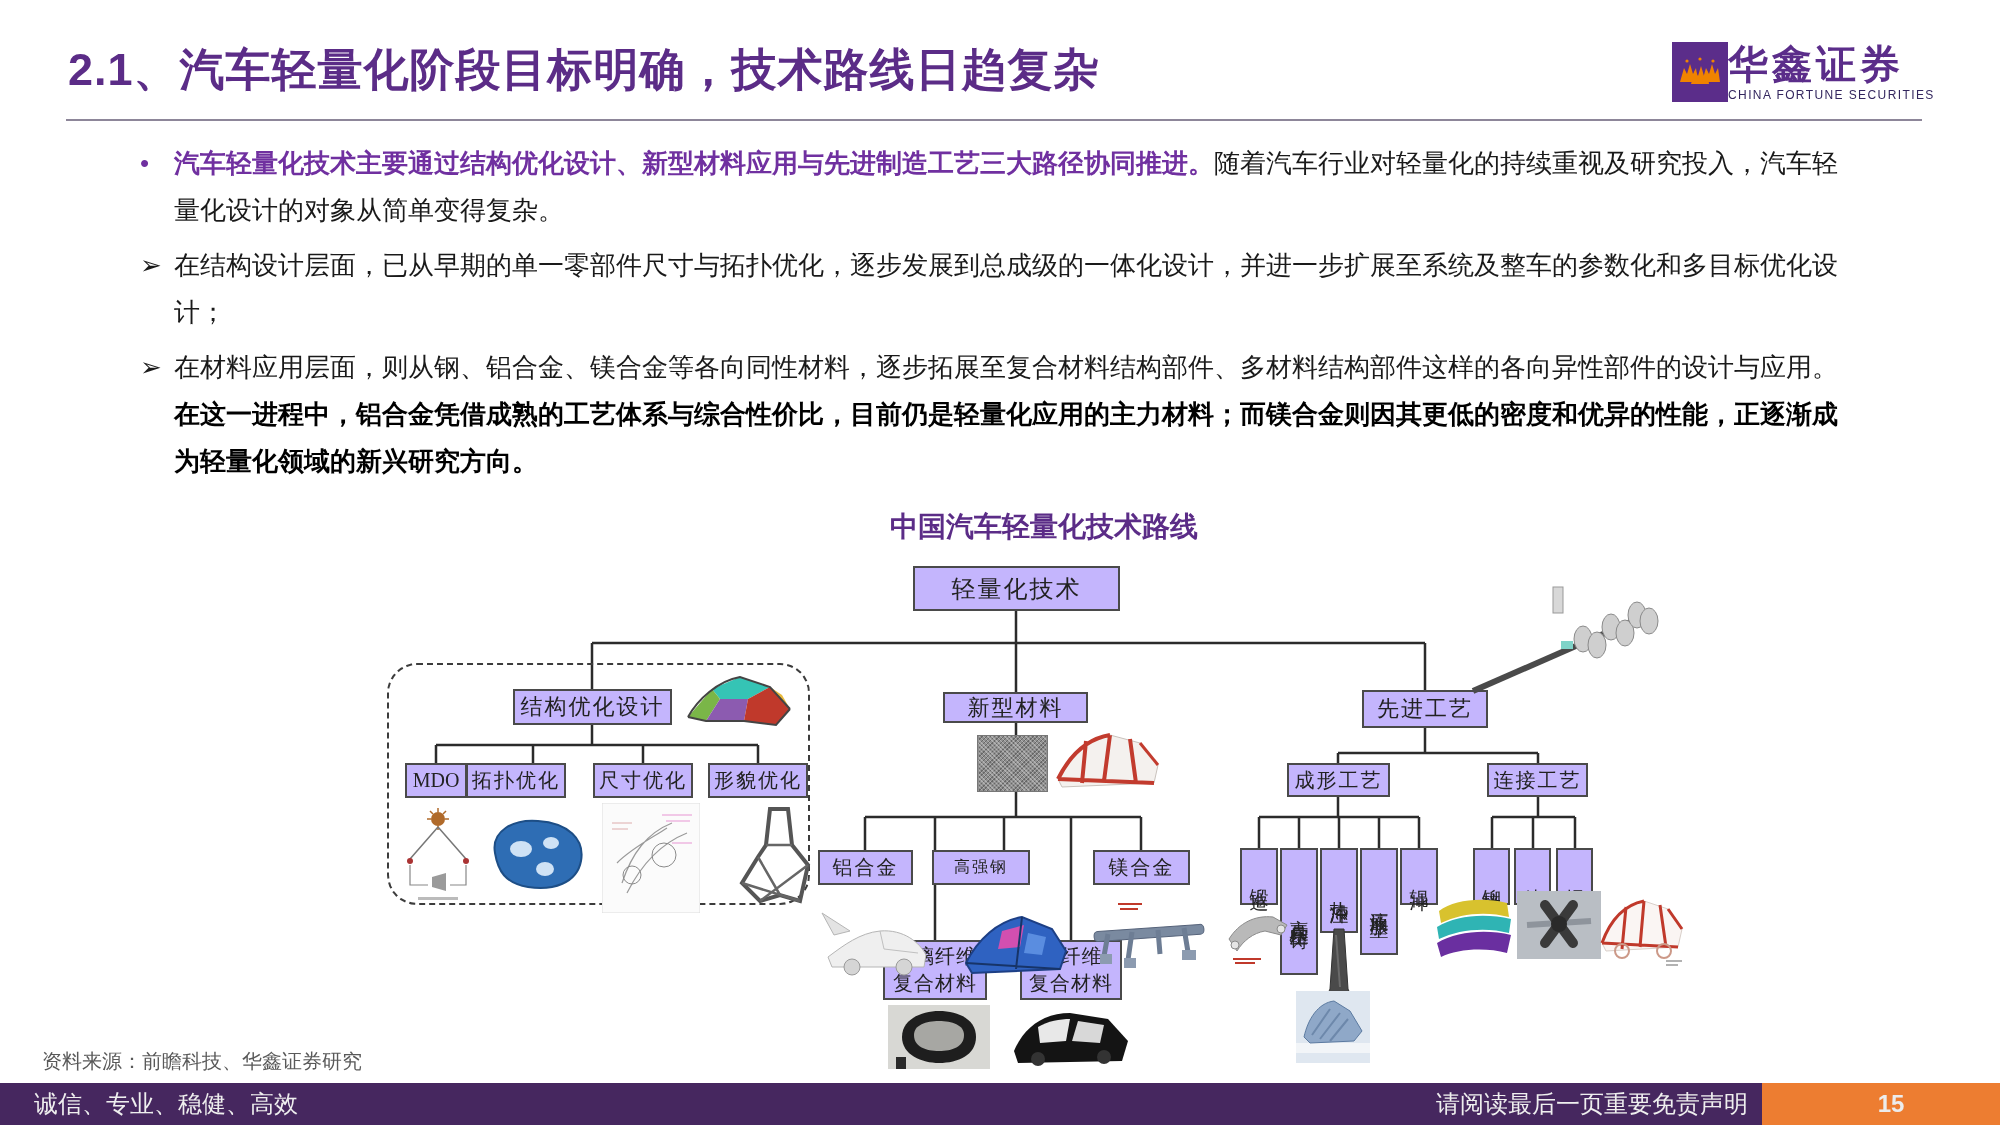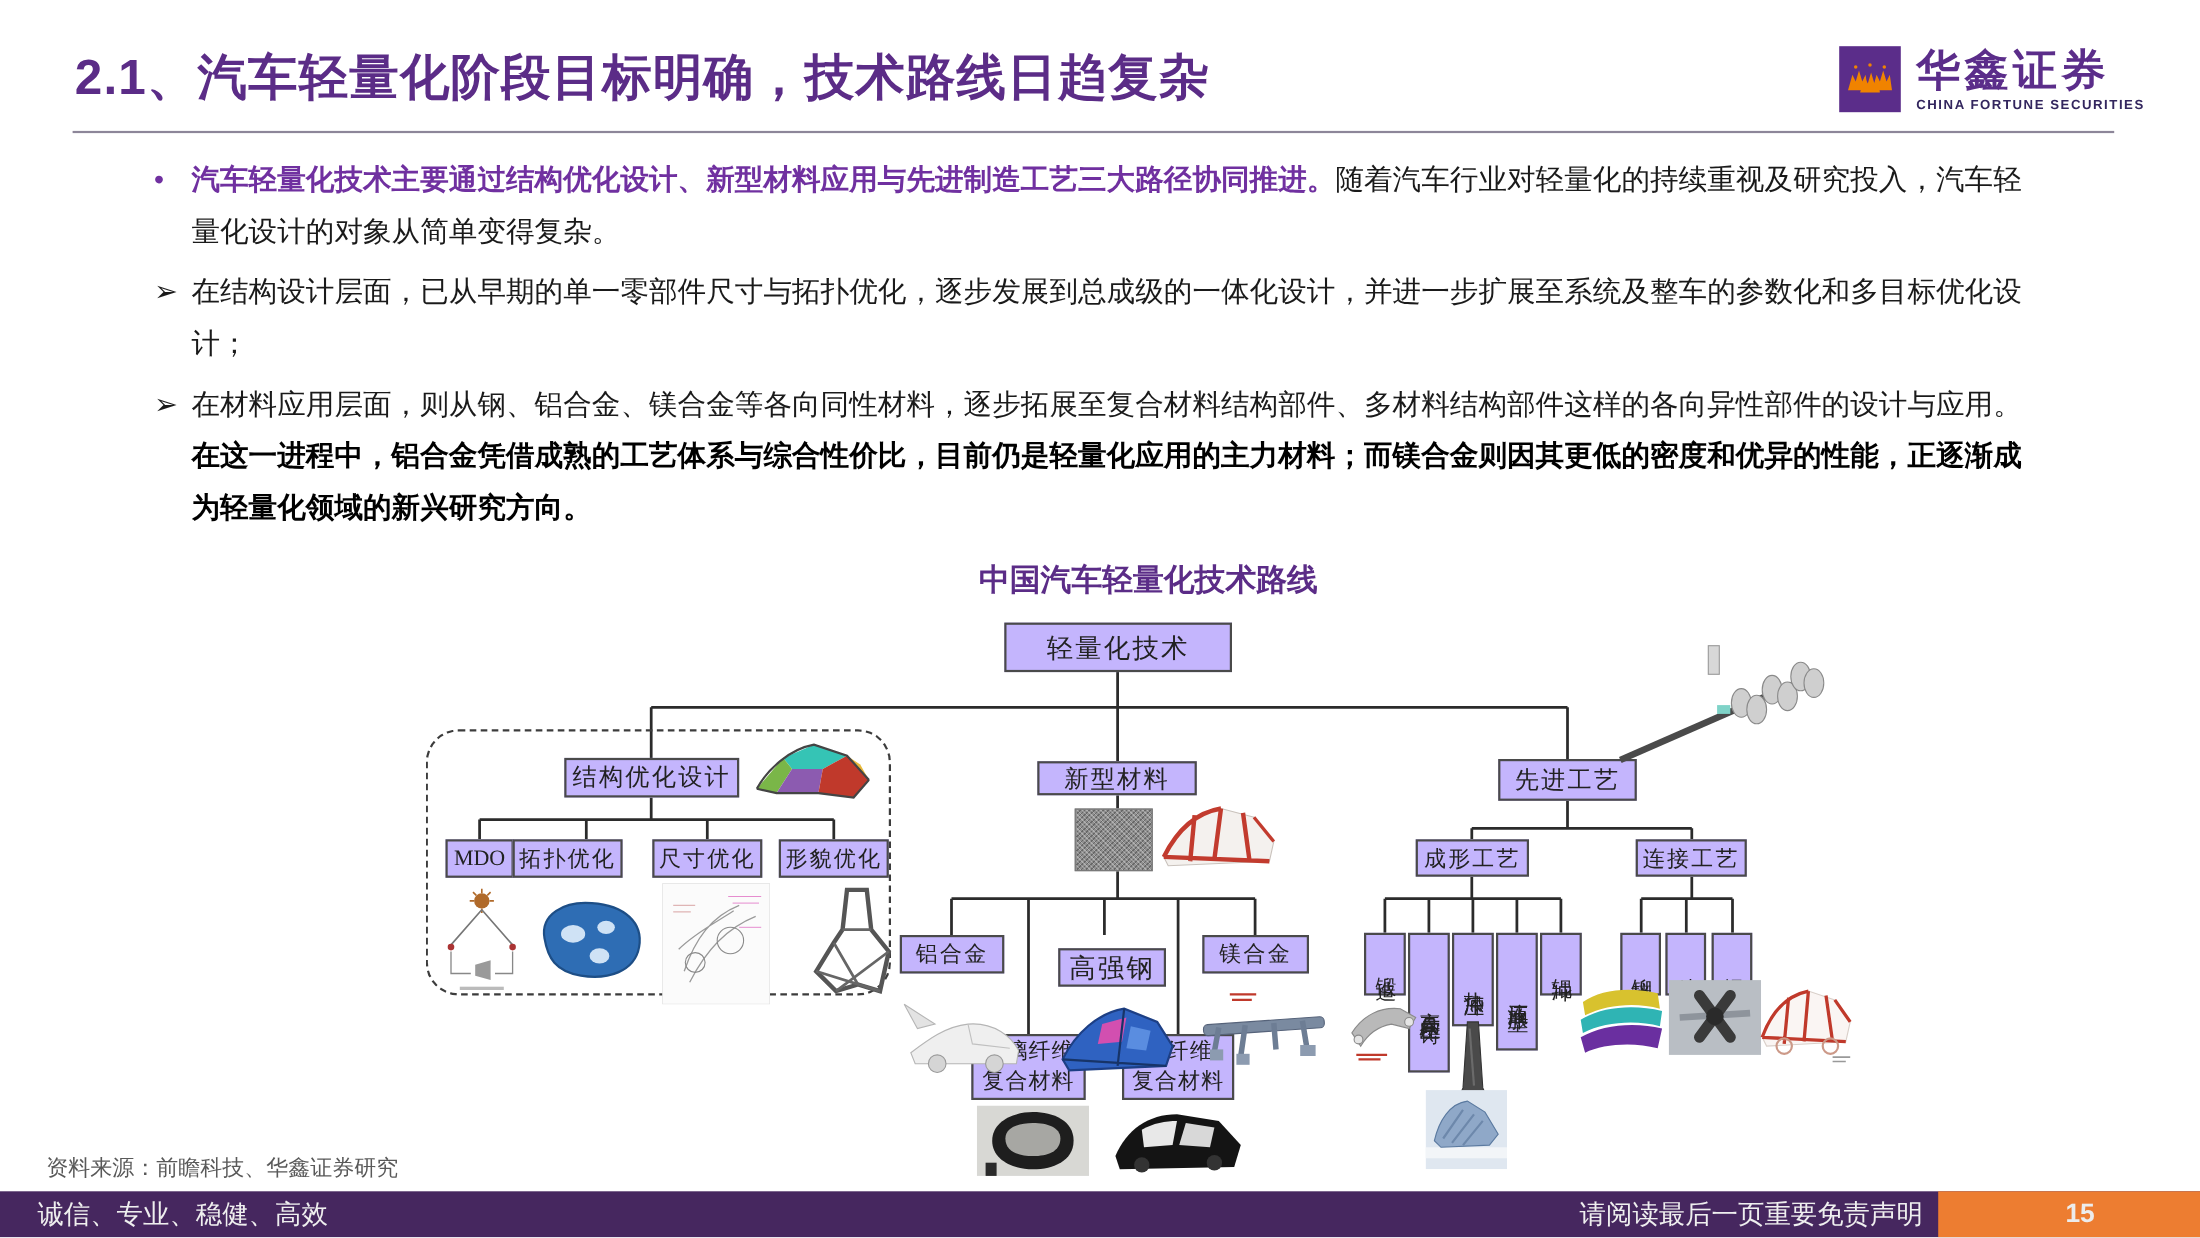--- a/index.html
+++ b/index.html
@@ -4,23 +4,23 @@
 <style>
   html,body{margin:0;padding:0;background:#fff;}
   .slide{position:relative;width:2000px;height:1125px;background:#fff;overflow:hidden;
          font-family:"Liberation Sans",sans-serif;}
   
   .title{position:absolute;left:68px;top:40px;width:1500px;font-size:45px;font-weight:bold;
          color:#5b2c87;letter-spacing:1px;}
   .title-rule{position:absolute;left:66px;top:119px;width:1856px;height:2px;background:#8d8699;}
   .logo{position:absolute;left:1672px;top:42px;display:flex;align-items:flex-start;}
   .logo-mark{width:56px;height:60px;background:#5b2d8a;display:flex;align-items:center;justify-content:center;}
-  .logo-text{margin-left:14px;}
+  .logo-text{}
   .logo-cn{font-size:40px;font-weight:bold;color:#5b2d8a;letter-spacing:4px;line-height:44px;}
-  .logo-en{font-size:12px;font-weight:bold;color:#33265e;letter-spacing:1.4px;margin-top:2px;}
+  .logo-en{font-size:12px;font-weight:normal;color:#33265e;letter-spacing:1.4px;margin-top:2px;}
   
   .bullets{position:absolute;left:140px;top:140px;width:1700px;font-size:26px;line-height:47px;color:#1a1a1a;}
   .bullet{display:flex;margin-bottom:8px;}
   .marker{flex:none;width:34px;color:#1a1a1a;}
   .marker.dot{color:#7030a0;}
   .btext{flex:1;}
   .purple-b{color:#7030a0;font-weight:bold;}
   .black-b{color:#000;font-weight:bold;}
   
   .fig-title{position:absolute;left:784px;top:508px;width:520px;text-align:center;
@@ -110,21 +110,21 @@
 
     <div class="dbox" style="left:633px;top:11px;width:207px;height:45px;font-size:24px;">轻量化技术</div>
     <div class="dbox" style="left:233px;top:134px;width:159px;height:36px;font-size:22px;">结构优化设计</div>
     <div class="dbox" style="left:125px;top:208px;width:62px;height:35px;font-size:20px;letter-spacing:0;">MDO</div>
     <div class="dbox" style="left:186px;top:208px;width:100px;height:35px;font-size:20px;">拓扑优化</div>
     <div class="dbox" style="left:313px;top:208px;width:100px;height:35px;font-size:20px;">尺寸优化</div>
     <div class="dbox" style="left:428px;top:208px;width:100px;height:35px;font-size:20px;">形貌优化</div>
 
     <div class="dbox" style="left:663px;top:137px;width:145px;height:31px;font-size:22px;">新型材料</div>
     <div class="dbox" style="left:538px;top:295px;width:95px;height:35px;font-size:20px;">铝合金</div>
-    <div class="dbox" style="left:682px;top:295px;width:98px;height:35px;font-size:24px;margin-top:12px;">高强钢</div>
+    <div class="dbox" style="left:652px;top:295px;width:98px;height:35px;font-size:16px;">高强钢</div>
     <div class="dbox" style="left:813px;top:295px;width:97px;height:35px;font-size:20px;">镁合金</div>
     <div class="dbox twoline" style="left:603px;top:385px;width:104px;height:60px;font-size:20px;">
       <span>玻璃纤维</span>
       <span>复合材料</span>
     </div>
     <div class="dbox twoline" style="left:740px;top:385px;width:102px;height:60px;font-size:20px;">
       <span>碳纤维</span>
       <span>复合材料</span>
     </div>
 

